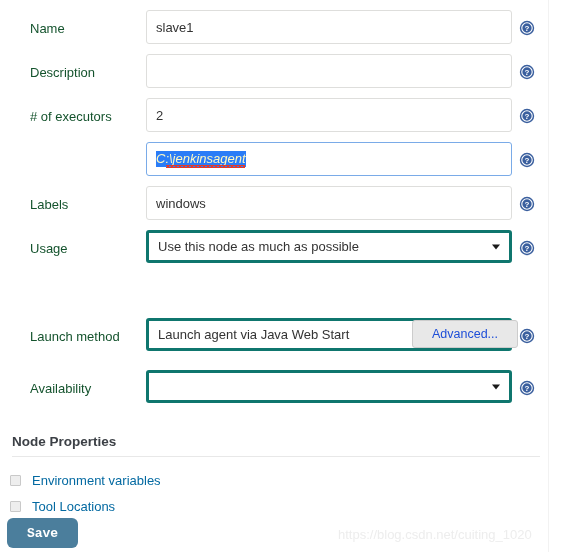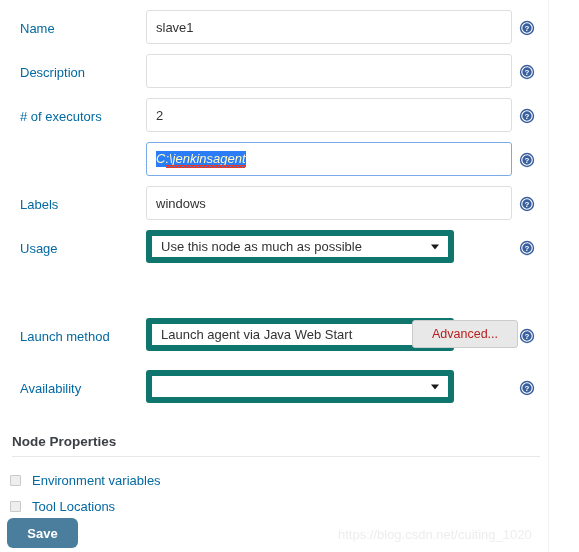--- a/index.html
+++ b/index.html
@@ -24,25 +24,25 @@
   }
 
   .form-row {
     position: absolute;
     left: 0;
     width: 548px;
     height: 36px;
   }
   .row-label {
     position: absolute;
-    left: 20px;
+    left: 30px;
     top: 50%;
     transform: translateY(-50%);
     font-size: 13px;
-    color: #0369a1;
+    color: #14532d;
     white-space: nowrap;
     line-height: 1;
   }
   .field-wrap {
     position: absolute;
     left: 146px;
     top: 0;
     width: 366px;
     height: 36px;
   }
@@ -78,23 +78,23 @@
     padding: 16px 9px;
     display: flex;
     align-items: center;
   }
   .input-shell.focused {
     border: 1px solid #7aabe8;
   }
 
   .select-box {
     position: relative;
-    width: 308px;
+    width: 366px;
     height: 33px;
-    border: 6px solid #0f766e;
+    border: 3px solid #0f766e;
     border-radius: 3px;
     background: #ffffff;
     display: flex;
     align-items: center;
     padding: 0 26px 0 9px;
     font-size: 13px;
     color: #333333;
     cursor: default;
   }
   .select-arrow {
@@ -121,21 +121,21 @@
   .advanced-btn {
     position: absolute;
     left: 412px;
     top: 320px;
     width: 106px;
     height: 28px;
     background: #e8e8e8;
     border: 1px solid #cccccc;
     border-radius: 3px;
     font-size: 12.5px;
-    color: #b91c1c;
+    color: #1d4ed8;
     font-family: "Liberation Sans", sans-serif;
     cursor: pointer;
     padding: 0;
   }
 
   .section-title {
     position: absolute;
     left: 12px;
     top: 434px;
     font-size: 13.5px;
@@ -177,21 +177,21 @@
     left: 7px;
     top: 518px;
     width: 71px;
     height: 30px;
     background: #4b7e9c;
     border: none;
     border-radius: 6px;
     color: #ffffff;
     font-size: 13px;
     font-weight: bold;
-    font-family: Liberation Sans, sans-serif;
+    font-family: Liberation Mono, monospace;
     cursor: pointer;
   }
 
   .watermark {
     position: absolute;
     left: 338px;
     top: 527px;
     font-size: 13px;
     color: #ededed;
     white-space: nowrap;

